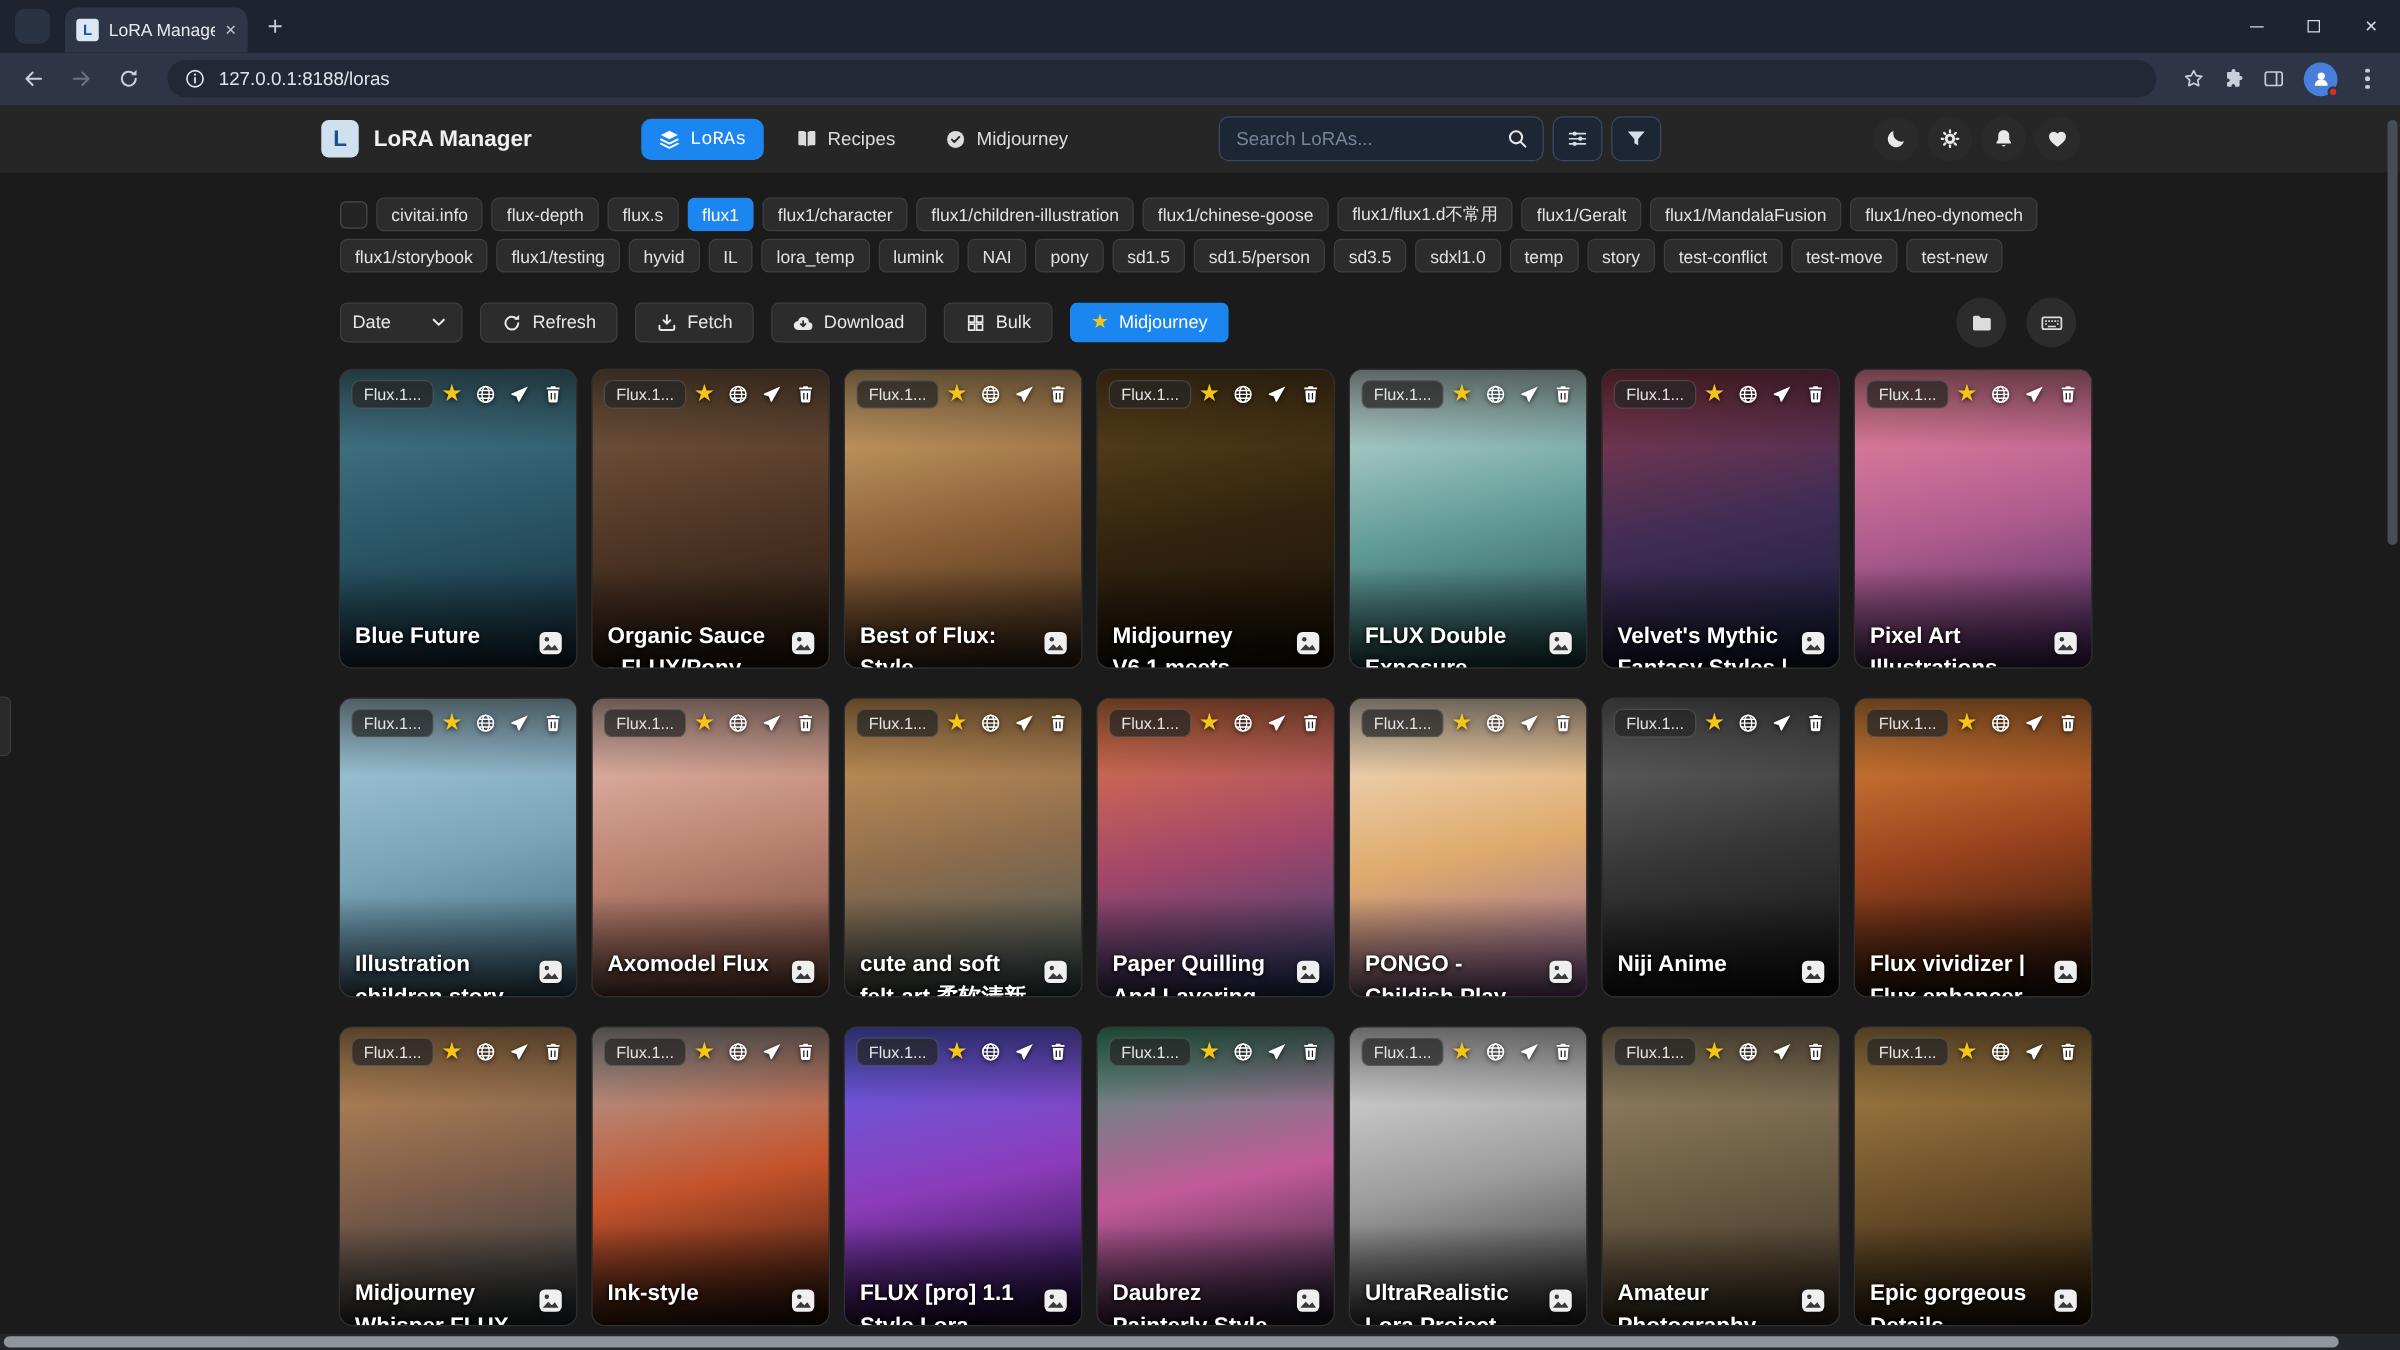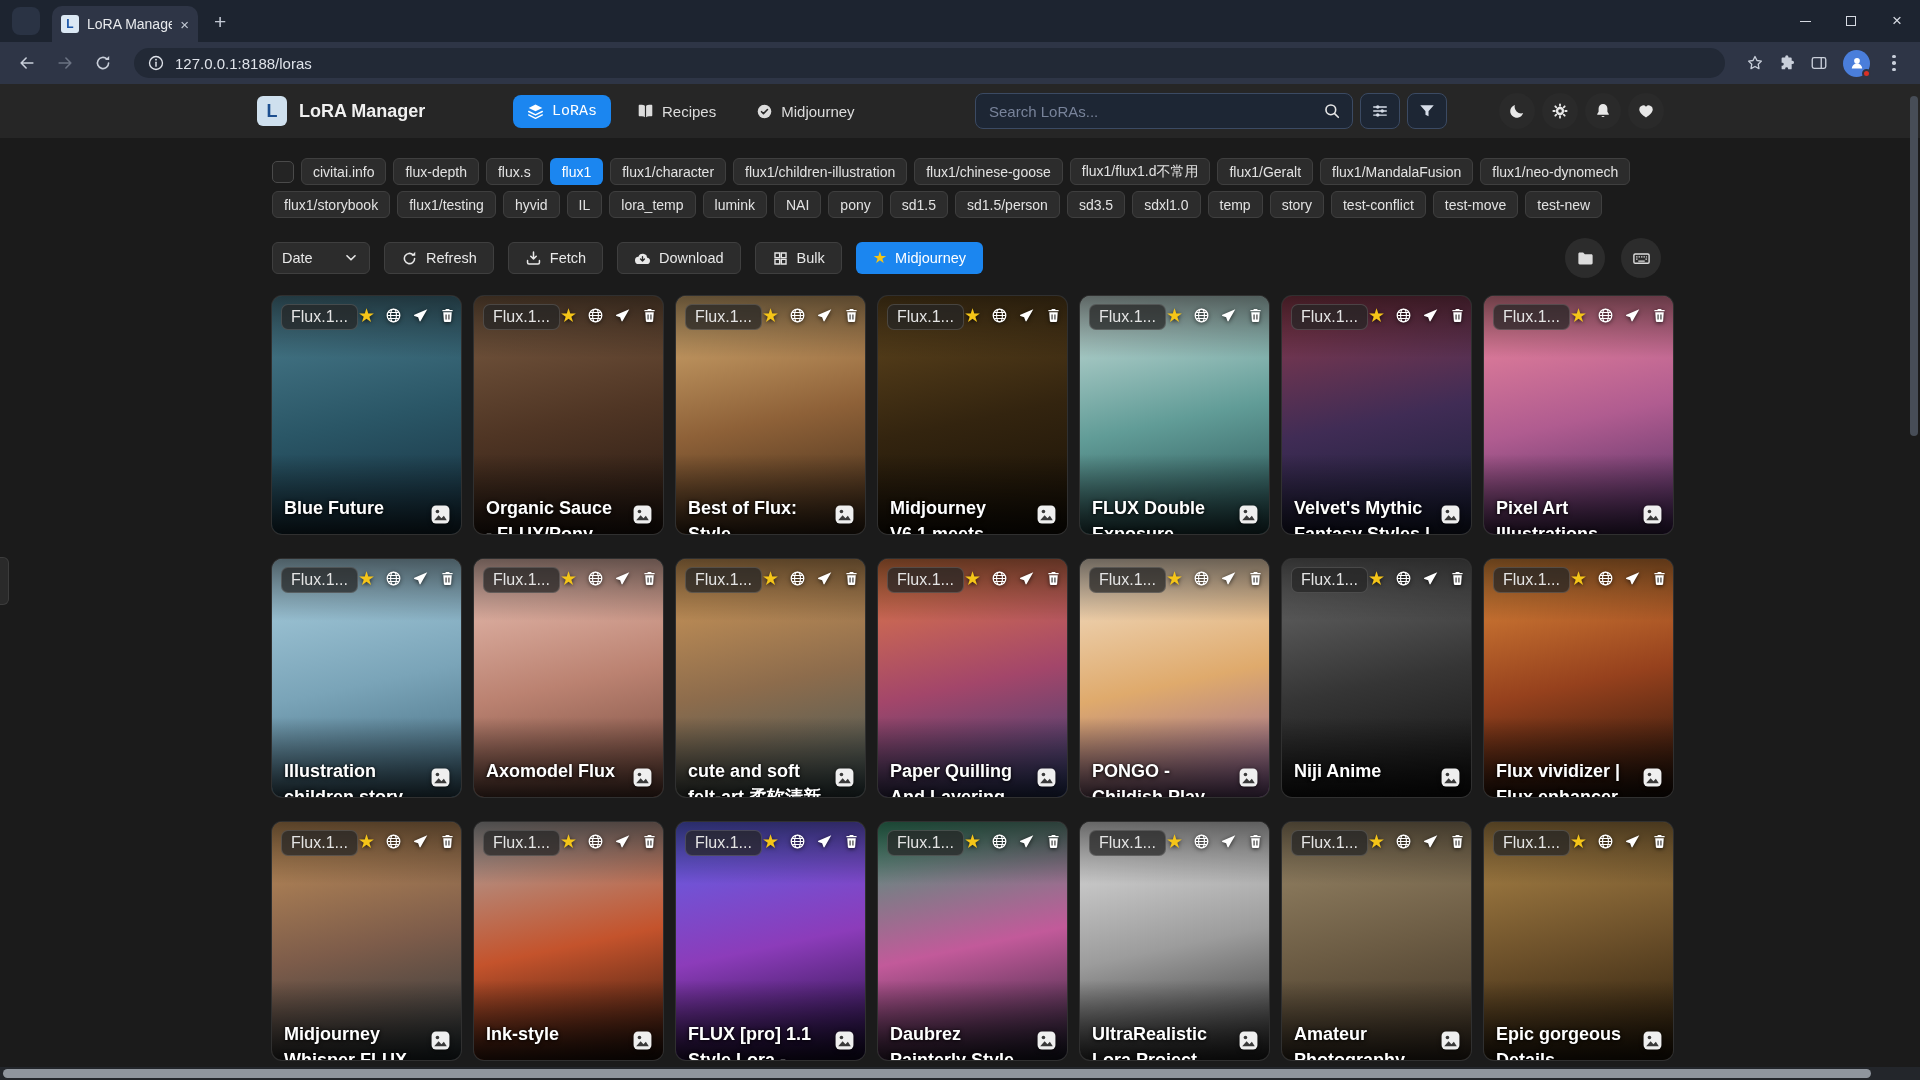--- a/index.html
+++ b/index.html
@@ -43,21 +43,21 @@
   .appheader{height:54px;background:#262626;position:relative;}
   .brand{position:absolute;left:257px;top:0;height:54px;display:flex;align-items:center;gap:12px;}
   .logo{width:30px;height:30px;border-radius:6px;background:#cfe0ee;color:#1d4f8f;font-weight:700;
     font-size:18px;display:flex;align-items:center;justify-content:center;}
   .apptitle{font-size:18px;font-weight:700;color:#f0f0f0;}
   .mainnav{position:absolute;left:513px;top:0;height:54px;display:flex;align-items:center;gap:12px;}
   .navpill{display:flex;align-items:center;gap:8px;padding:8px 14px;border-radius:8px;font-size:15px;
     color:#dcdcdc;cursor:default;}
   .navpill.active{color:#fff;}
   .searchwrap{position:absolute;left:975px;top:0;height:54px;display:flex;align-items:center;gap:7px;}
-  .searchbox{width:378px;height:36px;background:#1d2634;border:1px solid #3b4a63;border-radius:8px;
+  .searchbox{width:260px;height:36px;background:#1d2634;border:1px solid #3b4a63;border-radius:8px;
     display:flex;align-items:center;padding:0 11px;gap:8px;}
   .searchbox input{flex:1;background:transparent;border:none;outline:none;color:#dfe3ea;font-size:15px;
     font-family:"Liberation Sans",sans-serif;}
   .searchbox input::placeholder{color:#78839a;}
   .sqbtn{width:40px;height:36px;background:#1d2634;border:1px solid #3b4a63;border-radius:8px;
     display:flex;align-items:center;justify-content:center;color:#d6dde8;}
   .utils{position:absolute;left:1499px;top:0;height:54px;display:flex;align-items:center;gap:7px;}
   .circlebtn{width:36px;height:36px;border-radius:50%;background:#2a2a2a;display:flex;align-items:center;
     justify-content:center;color:#e8e8e8;}
 
@@ -81,21 +81,21 @@
 
   
   .grid{margin-top:18px;display:grid;grid-template-columns:repeat(7,189px);grid-auto-rows:238px;
     column-gap:13px;row-gap:25px;width:1401px;}
   .card{position:relative;border-radius:10px;overflow:hidden;box-shadow:0 0 0 1px #303030;background:#222;}
   .cimg{position:absolute;inset:0;}
   .ctop{position:absolute;top:0;left:0;right:0;height:62px;padding:8px 10px 0 9px;display:flex;
     justify-content:space-between;align-items:flex-start;
     background:linear-gradient(rgba(0,0,0,.55),rgba(0,0,0,0));}
   .cbadge{background:rgba(38,38,38,.74);border:1px solid rgba(255,255,255,.15);color:#e4e4e4;
-    font-size:16px;padding:3px 9px;border-radius:7px;white-space:nowrap;}
+    font-size:13px;padding:3px 9px;border-radius:7px;white-space:nowrap;}
   .cicons{display:flex;gap:10px;align-items:center;color:#fff;margin-top:2px;
     filter:drop-shadow(0 1px 2px rgba(0,0,0,.7));}
   .cstar{font-size:19px;line-height:1;}
   .cshade{position:absolute;left:0;right:0;bottom:0;height:80px;
     background:linear-gradient(rgba(0,0,0,0),rgba(0,0,0,.82));}
   .ctitle{position:absolute;left:12px;right:40px;top:199px;font-weight:700;font-size:18px;
     line-height:26px;color:#fff;text-shadow:0 1px 4px rgba(0,0,0,.9),0 0 2px rgba(0,0,0,.6);}
   .cimgic{position:absolute;right:10px;bottom:9px;color:#efefef;
     filter:drop-shadow(0 1px 2px rgba(0,0,0,.6));}
 

